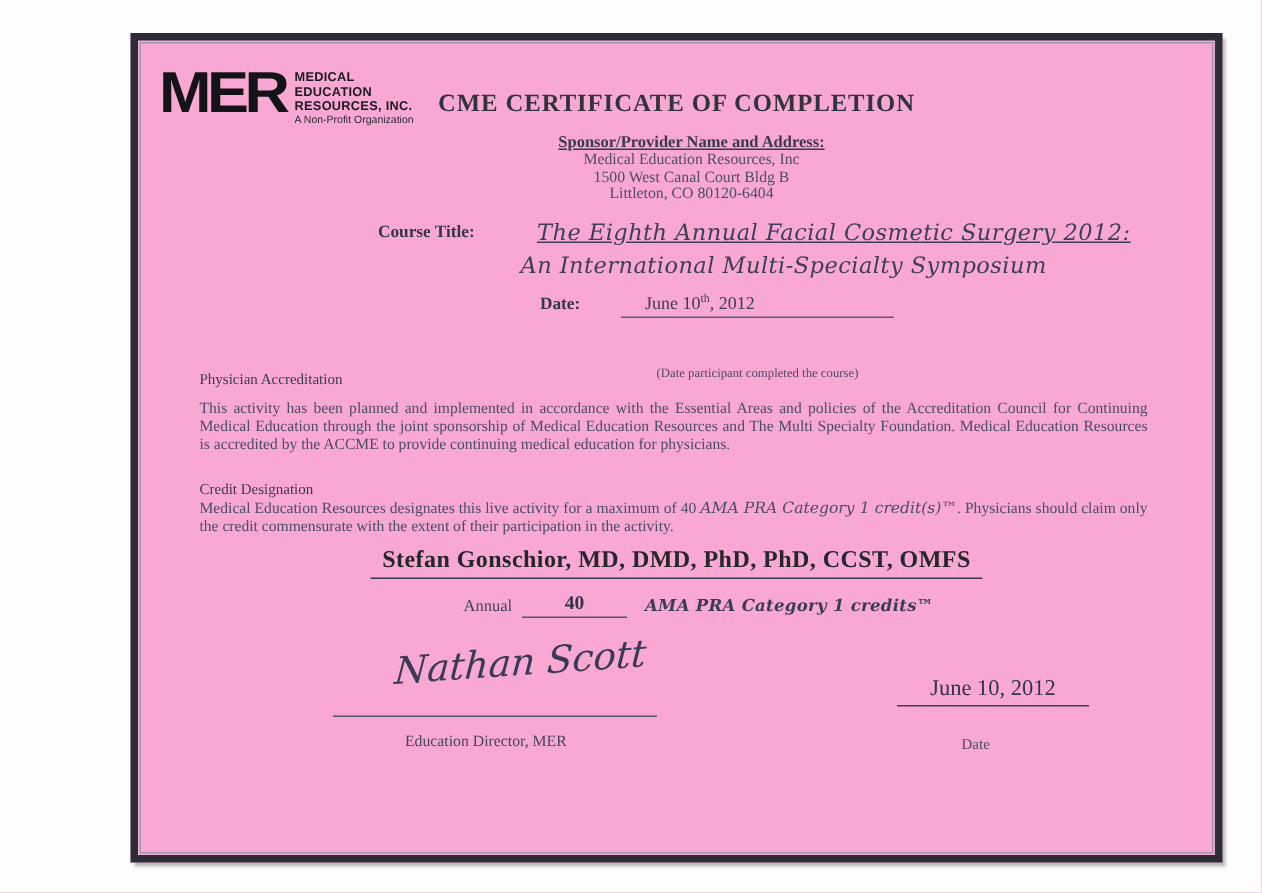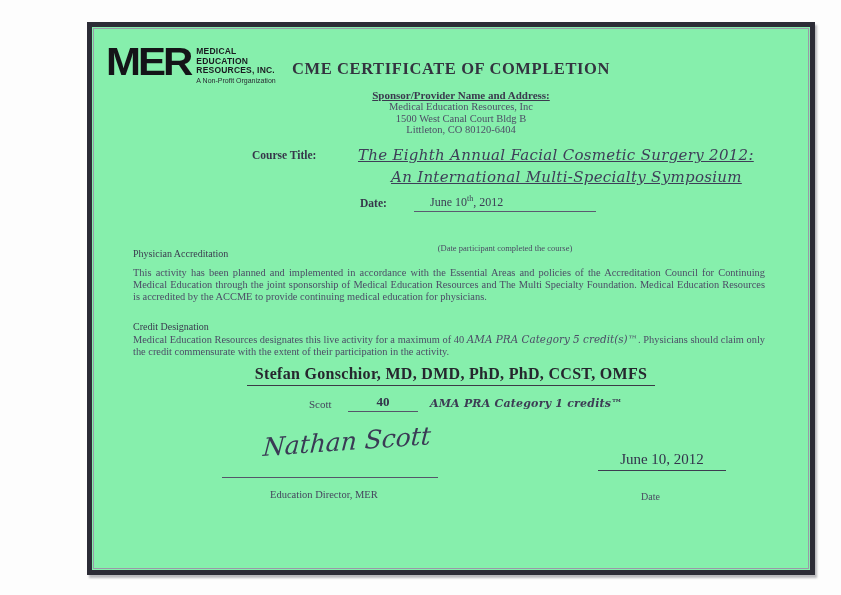--- a/index.html
+++ b/index.html
@@ -5,21 +5,21 @@
   html,body{margin:0;padding:0;}
   body{
     width:841px;height:595px;position:relative;overflow:hidden;
     background:#fdfdfd;
     font-family:"Liberation Serif", serif;
     color:#40405a;
     -webkit-font-smoothing:antialiased;
   }
   .frame{
     position:absolute;left:87px;top:22px;width:728px;height:553px;
-    box-sizing:border-box;border:5px solid #2c2c36;background:#86efac;
+    box-sizing:border-box;border:5px solid #2c2c36;background:#f9a8d4;
     box-shadow:2px 3px 2px rgba(60,60,70,0.35);
   }
   .frame-inner{
     position:absolute;left:1px;top:1px;right:1px;bottom:1px;
     border:1px solid #9a9aa8;pointer-events:none;
   }
   .abs{position:absolute;}
 
   
   .logo{left:14px;top:18px;display:flex;align-items:flex-start;gap:6px;}
@@ -44,21 +44,21 @@
   .sponsor .ln{font-size:10.5px;line-height:11.5px;color:#4d4d66;}
 
   
   .course-label{left:160px;top:122px;font-size:11.5px;font-weight:bold;color:#36364a;}
   .course-line1{
     left:218px;top:119px;font-size:15px;font-style:italic;letter-spacing:0.3px;
     text-decoration:underline;color:#3e3e58;font-family:"DejaVu Serif", serif;padding-left:48px;
   }
   .course-line2{
     left:255px;top:141px;font-size:15px;font-style:italic;letter-spacing:0.3px;
-    text-decoration:underline;color:#3e3e58;font-family:"DejaVu Serif", serif;margin-left:44px;
+    color:#3e3e58;font-family:"DejaVu Serif", serif;
   }
 
   
   .date-label{left:268px;top:170px;font-size:11.5px;font-weight:bold;color:#36364a;}
   .date-value{
     left:322px;top:167px;width:182px;box-sizing:border-box;
     border-bottom:1px solid #5a5a70;padding:0 0 1px 16px;
     font-size:12px;color:#3c3c54;
   }
   .date-value sup{font-size:8px;}
@@ -137,27 +137,27 @@
   <div class="abs course-line2">An International Multi-Specialty Symposium</div>
 
   <div class="abs date-label">Date:</div>
   <div class="abs date-value"><span>June 10</span><sup>th</sup><span>, 2012</span></div>
   <div class="abs date-caption">(Date participant completed the course)</div>
 
   <div class="abs sec-head phys-head">Physician Accreditation</div>
   <div class="abs para phys-body">This activity has been planned and implemented in accordance with the Essential Areas and policies of the Accreditation Council for Continuing Medical Education through the joint sponsorship of Medical Education Resources and The Multi Specialty Foundation.   Medical Education Resources is accredited by the ACCME to provide continuing medical education for physicians.</div>
 
   <div class="abs sec-head credit-head">Credit Designation</div>
-  <div class="abs para credit-body"><span>Medical Education Resources designates this live activity for a maximum of 40 </span><i>AMA PRA Category 5 credit(s)™</i><span>.  Physicians should claim only the credit commensurate with the extent of their participation in the activity.</span></div>
+  <div class="abs para credit-body"><span>Medical Education Resources designates this live activity for a maximum of 40 </span><i>AMA PRA Category 1 credit(s)™</i><span>.  Physicians should claim only the credit commensurate with the extent of their participation in the activity.</span></div>
 
   <div class="abs name-row">
     <span class="name">Stefan Gonschior, MD, DMD, PhD, PhD, CCST, OMFS</span>
   </div>
 
-  <div class="abs claims-label">Scott</div>
+  <div class="abs claims-label">Annual</div>
   <div class="abs claims-value">40</div>
   <div class="abs claims-units">AMA PRA Category 1 credits™</div>
 
   <div class="abs signature">Nathan Scott</div>
   <div class="abs sig-line"></div>
   <div class="abs sig-role">Education Director, MER</div>
 
   <div class="abs issue-date">June 10, 2012</div>
   <div class="abs issue-label">Date</div>
 </div>

